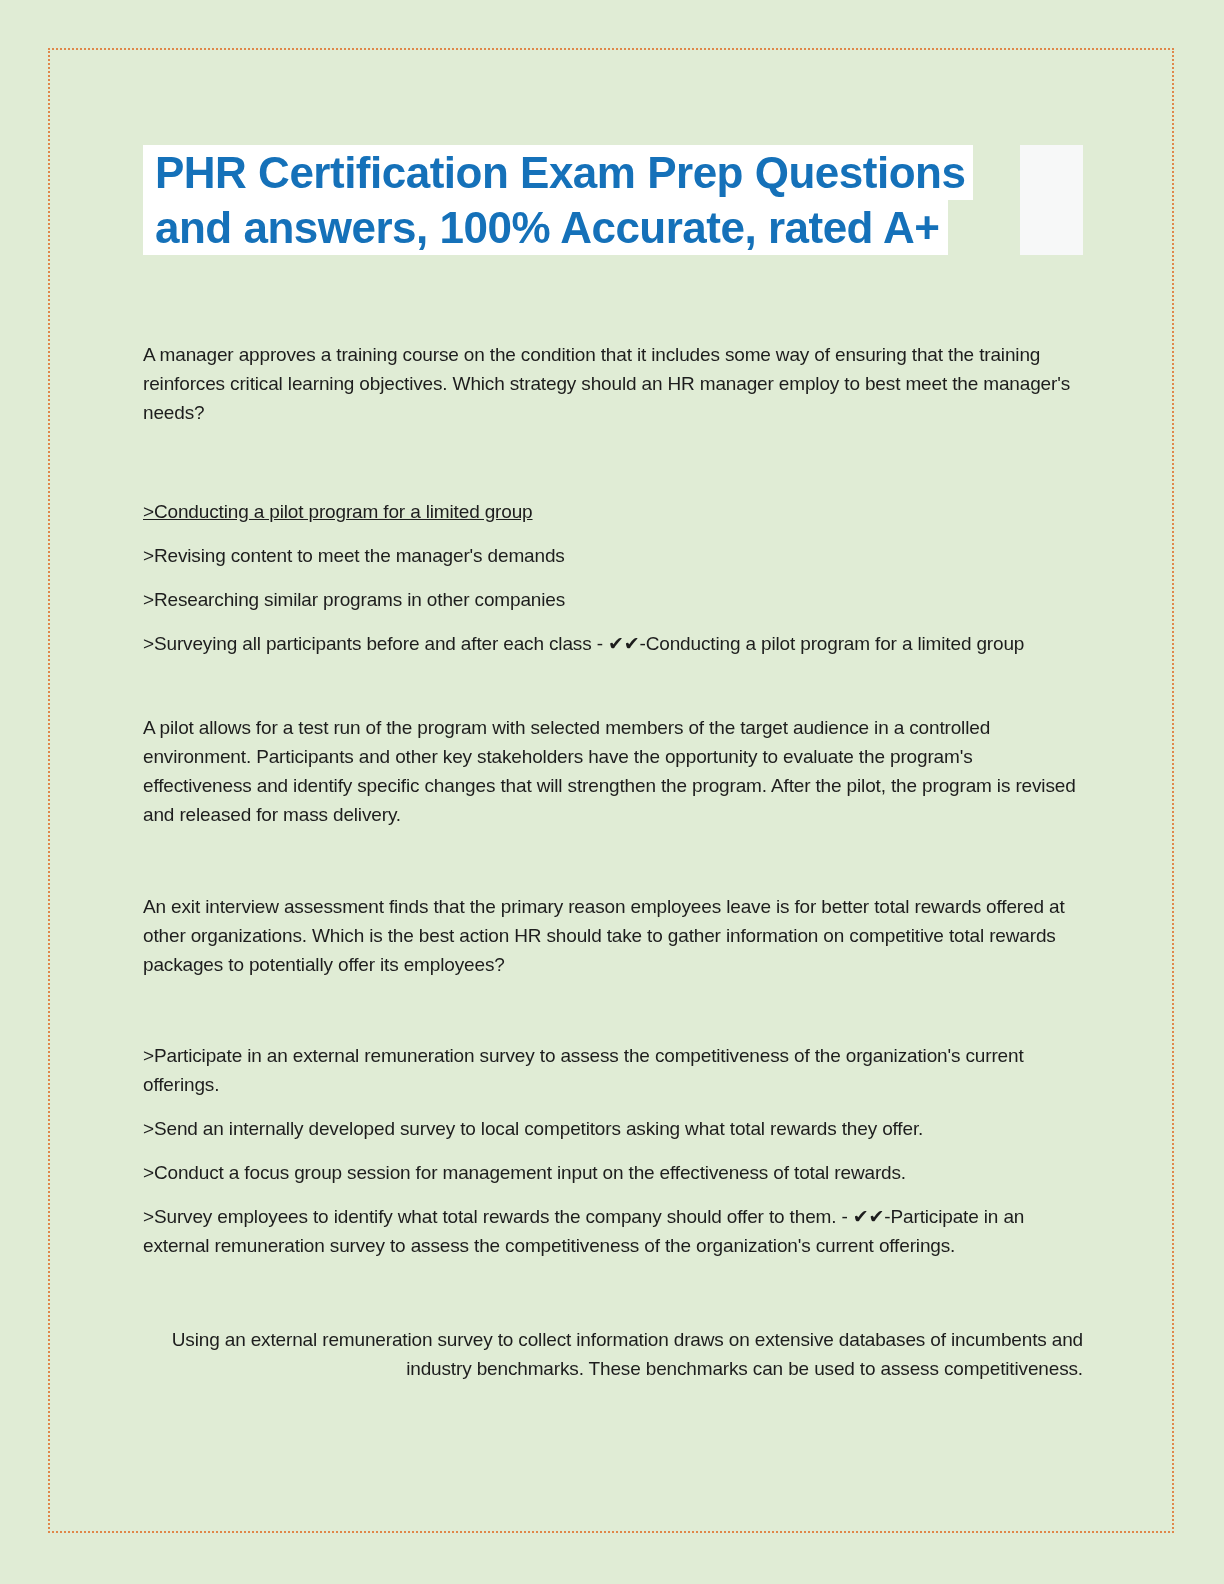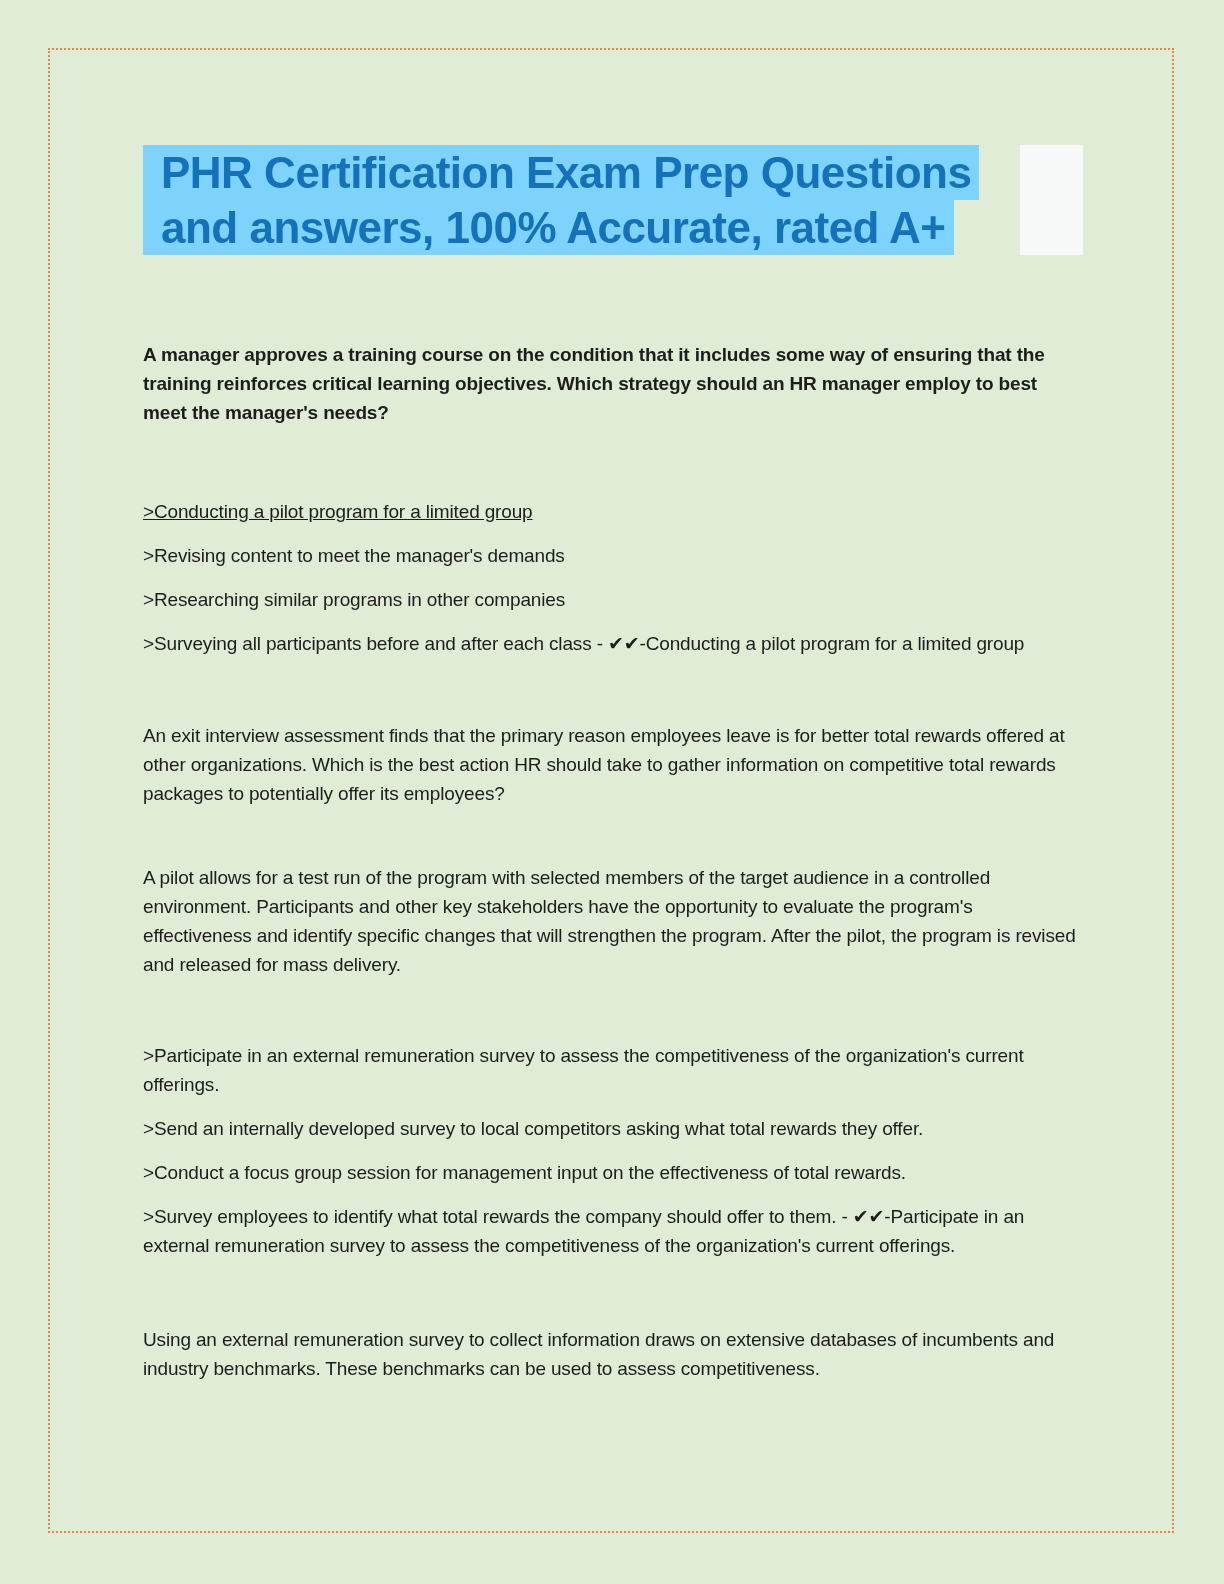--- a/index.html
+++ b/index.html
@@ -47,37 +47,37 @@
     position: relative;
     z-index: 1;
     margin: 0;
     font-weight: bold;
     font-size: 44px;
     line-height: 55px;
     color: #1571b9;
     letter-spacing: -0.5px;
   }
   h1.doc-title .hl {
-    background: #7dd3fc;
+    background: #ffffff;
     display: inline-block;
-    padding: 0 8px 0 18px;
+    padding: 0 8px 0 12px;
   }
   .para {
     margin: 0 0 15px 0;
     font-size: 19px;
     line-height: 29px;
     color: #1d1d1d;
     letter-spacing: -0.15px;
   }
-  .mt-q1   { margin-top: 85px; font-weight: bold; }
+  .mt-q1   { margin-top: 85px; }
   .mt-opts { margin-top: 70px; text-decoration: underline; }
   .mt-expl { margin-top: 55px; }
   .mt-q2   { margin-top: 63px; }
   .mt-opts2{ margin-top: 62px; }
-  .mt-expl2{ margin-top: 65px; }
+  .mt-expl2{ margin-top: 65px; text-align: right; }
   .options-group { display: contents; }
 </style>
 </head>
 <body>
 
 <div class="page-border"></div>
 
 <div class="content">
 
   <div class="title-wrap">
@@ -87,23 +87,23 @@
 
   <p class="para mt-q1">A manager approves a training course on the condition that it includes some way of ensuring that the training reinforces critical learning objectives. Which strategy should an HR manager employ to best meet the manager's needs?</p>
 
   <div class="options-group">
     <p class="para mt-opts">&gt;Conducting a pilot program for a limited group</p>
     <p class="para">&gt;Revising content to meet the manager's demands</p>
     <p class="para">&gt;Researching similar programs in other companies</p>
     <p class="para">&gt;Surveying all participants before and after each class - ✔✔-Conducting a pilot program for a limited group</p>
   </div>
 
+  <p class="para mt-expl">A pilot allows for a test run of the program with selected members of the target audience in a controlled environment. Participants and other key stakeholders have the opportunity to evaluate the program's effectiveness and identify specific changes that will strengthen the program. After the pilot, the program is revised and released for mass delivery.</p>
+
   <p class="para mt-q2">An exit interview assessment finds that the primary reason employees leave is for better total rewards offered at other organizations. Which is the best action HR should take to gather information on competitive total rewards packages to potentially offer its employees?</p>
-
-  <p class="para mt-expl">A pilot allows for a test run of the program with selected members of the target audience in a controlled environment. Participants and other key stakeholders have the opportunity to evaluate the program's effectiveness and identify specific changes that will strengthen the program. After the pilot, the program is revised and released for mass delivery.</p>
 
   <div class="options-group">
     <p class="para mt-opts2">&gt;Participate in an external remuneration survey to assess the competitiveness of the organization's current offerings.</p>
     <p class="para">&gt;Send an internally developed survey to local competitors asking what total rewards they offer.</p>
     <p class="para">&gt;Conduct a focus group session for management input on the effectiveness of total rewards.</p>
     <p class="para">&gt;Survey employees to identify what total rewards the company should offer to them. - ✔✔-Participate in an external remuneration survey to assess the competitiveness of the organization's current offerings.</p>
   </div>
 
   <p class="para mt-expl2">Using an external remuneration survey to collect information draws on extensive databases of incumbents and industry benchmarks. These benchmarks can be used to assess competitiveness.</p>
 

